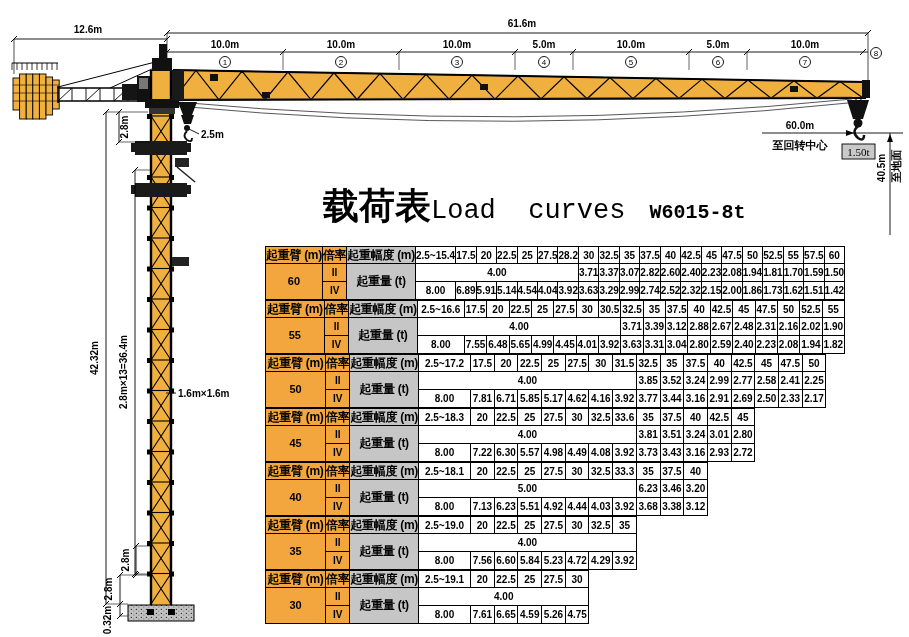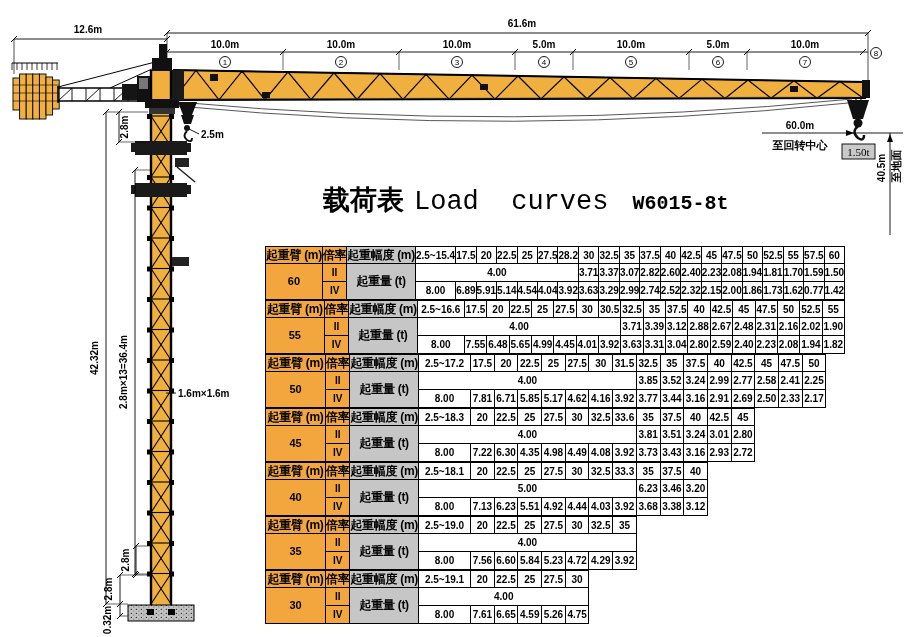--- a/index.html
+++ b/index.html
@@ -3,22 +3,22 @@
 <meta charset="utf-8">
 <style>
   *{margin:0;padding:0;box-sizing:border-box}
   html,body{width:909px;height:637px;background:#fff;overflow:hidden;
     font-family:"Liberation Sans",sans-serif}
   #stage{position:absolute;left:0;top:0;width:738px;height:637px}
   #crane-svg{position:absolute;left:0;top:0}
   
   #title{position:absolute;left:323px;top:182px;display:flex;align-items:baseline;
     white-space:pre;color:#000}
-  #title .zh{font-family:"DejaVu Serif","Liberation Serif",serif;font-size:27px;font-weight:600}
-  #title .en{font-family:"Liberation Mono",monospace;font-size:27px;margin-left:10px}
+  #title .zh{font-family:"DejaVu Serif","Liberation Serif",serif;font-size:36px;font-weight:600}
+  #title .en{font-family:"Liberation Mono",monospace;font-size:27px;}
   #title .model{font-family:"Liberation Mono",monospace;font-size:20px;margin-left:24px;font-weight:600}
   
   #tables{position:absolute;left:265px;top:246px}
   table.lb{border-collapse:collapse;table-layout:fixed}
   .lb td{border:1px solid #000;text-align:center;vertical-align:middle;
     font-size:10px;font-weight:bold;color:#000;padding:0;overflow:hidden;
     white-space:nowrap;height:18px;line-height:11px}
   .lb tr.hd td{height:17px}
   .lb td.o{background:#F3A63E}
   .lb td.g{background:#C6C6C6}
@@ -445,21 +445,21 @@
             <td>3.29</td>
             <td>2.99</td>
             <td>2.74</td>
             <td>2.52</td>
             <td>2.32</td>
             <td>2.15</td>
             <td>2.00</td>
             <td>1.86</td>
             <td>1.73</td>
             <td>1.62</td>
-            <td>0.77</td>
+            <td>1.51</td>
             <td>1.42</td>
           </tr>
         </tbody>
       </table>
       <table class="lb">
         <colgroup>
           <col style="width: 60px;">
           <col style="width: 24px;">
           <col style="width: 55px;">
           <col style="width: 52px;">
@@ -670,21 +670,21 @@
             <td>3.51</td>
             <td>3.24</td>
             <td>3.01</td>
             <td>2.80</td>
           </tr>
           <tr>
             <td class="o">IV</td>
             <td>8.00</td>
             <td>7.22</td>
             <td>6.30</td>
-            <td>4.35</td>
+            <td>5.57</td>
             <td>4.98</td>
             <td>4.49</td>
             <td>4.08</td>
             <td>3.92</td>
             <td>3.73</td>
             <td>3.43</td>
             <td>3.16</td>
             <td>2.93</td>
             <td>2.72</td>
           </tr>

